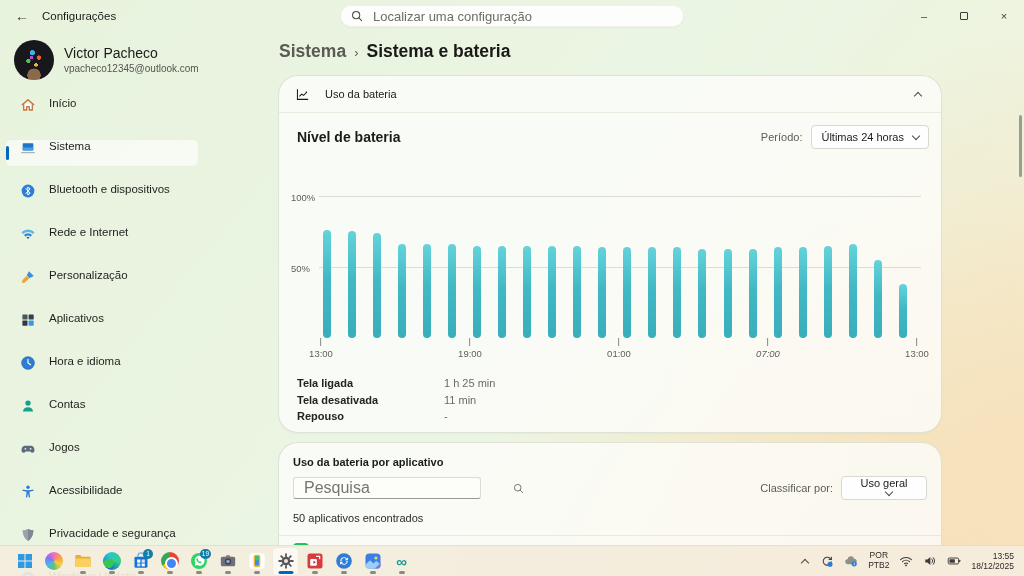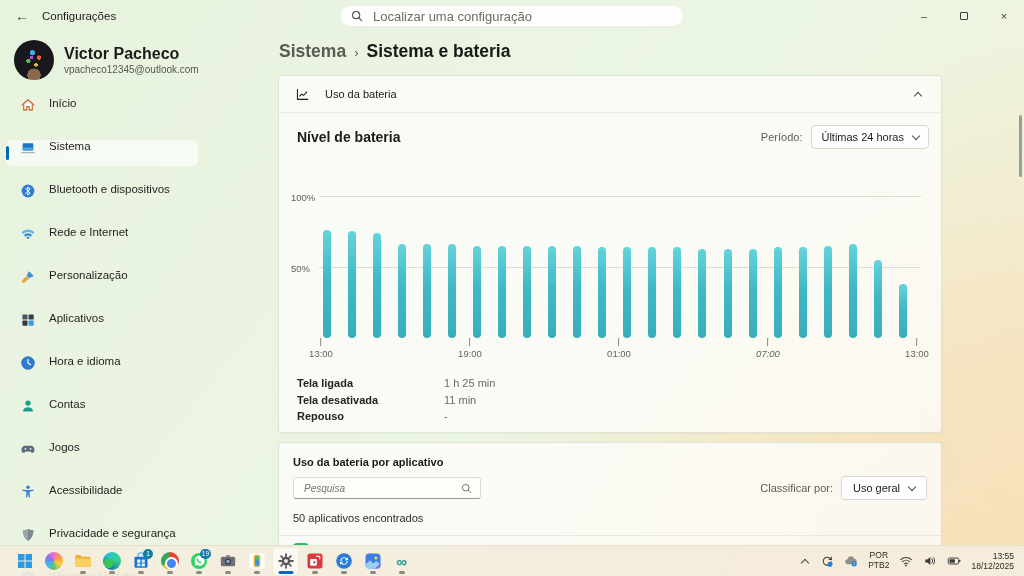--- a/index.html
+++ b/index.html
@@ -33,38 +33,38 @@
   .avatar{width:40px;height:40px;border-radius:50%;flex:none;
     background:
       radial-gradient(circle at 46% 32%, #3db0e8 0 7%, transparent 8%),
       radial-gradient(circle at 62% 44%, #e8643d 0 6%, transparent 7%),
       radial-gradient(circle at 36% 52%, #51c152 0 6%, transparent 7%),
       radial-gradient(circle at 55% 62%, #e8b63d 0 5%, transparent 6%),
       radial-gradient(circle at 44% 44%, #b04fd6 0 5%, transparent 6%),
       radial-gradient(circle at 50% 88%, #8a6a4a 0 16%, transparent 17%),
       #17171c;}
   .user-text{margin-left:10px;line-height:1.25;}
-  .user-name{font-size:16px;font-weight:700;color:#1b1b19;}
+  .user-name{font-size:14px;font-weight:400;color:#1b1b19;}
   .user-email{font-size:10px;color:#55554f;}
   .nav{margin-top:6px;}
   .nav-item{position:relative;height:26px;margin:17px 80px 1px 6px;border-radius:5px;
     display:flex;align-items:flex-start;padding-left:14px;cursor:default;}
   .nav-item.selected{background:rgba(255,255,255,0.6);box-shadow:0 0 1px rgba(0,0,0,0.06);}
   .accent-bar{position:absolute;left:0;top:6px;bottom:6px;width:3px;border-radius:2px;background:#0067c0;}
   .nav-icon{width:16px;height:16px;flex:none;display:flex;}
   .nav-icon svg{width:16px;height:16px;}
   .nav-label{font-size:11.5px;color:#1f1f1d;margin-left:13px;white-space:nowrap;}
   
   .main{position:absolute;left:278px;top:32px;right:0;bottom:31px;overflow:hidden;}
   .breadcrumb{display:flex;align-items:center;margin:9px 0 0 1px;font-size:17.5px;font-weight:600;}
   .bc-parent{color:#5b5b55;}
   .bc-sep{color:#5b5b55;font-size:13px;padding:1px 8px 0 8px;font-weight:400;}
   .bc-current{color:#191917;}
   .card{position:absolute;left:0;width:664px;background:rgba(253,253,250,0.82);
-    border:1px solid rgba(200,205,190,0.55);border-radius:4px;box-shadow:0 1px 2px rgba(0,0,0,0.03);}
+    border:1px solid rgba(200,205,190,0.55);border-radius:20px;box-shadow:0 1px 2px rgba(0,0,0,0.03);}
   .card1{top:43px;height:358px;}
   .card1-header{height:37px;display:flex;align-items:center;padding:0 16px;border-bottom:1px solid #ebebdf;}
   .card1-header .hdr-icon{width:15px;height:15px;display:flex;}
   .card1-header .hdr-icon svg{width:15px;height:15px;}
   .hdr-label{font-size:11px;color:#1b1b19;margin-left:15px;}
   .chev{width:6px;height:6px;border-right:1.3px solid #4a4a46;border-bottom:1.3px solid #4a4a46;display:inline-block;}
   .chev-up{transform:rotate(-135deg);margin-top:3px;}
   .chev-down{transform:rotate(45deg);margin-bottom:2px;}
   .hdr-chevron{margin-left:auto;margin-right:4px;}
   .level-row{position:absolute;top:49px;left:18px;right:12px;height:24px;display:flex;align-items:center;}
@@ -93,26 +93,26 @@
   .stats{position:absolute;left:18px;top:299px;right:18px;}
   .stat-row{display:flex;height:16.5px;align-items:center;}
   .stat-label{width:147px;font-size:11px;font-weight:700;color:#23231f;}
   .stat-value{font-size:11px;color:#6b6b64;}
   
   .card2{top:410px;height:140px;padding:0 14px;}
   .card2-title{font-size:11px;font-weight:700;color:#1b1b19;margin-top:13px;}
   .card2-row{display:flex;align-items:center;margin-top:8px;}
   .app-search{width:188px;height:22px;background:#fdfdfa;border:1px solid #dcdcd4;border-bottom-color:#9a9a90;
     border-radius:3px;display:flex;align-items:center;padding:0 8px;}
-  .app-search input{border:none;outline:none;background:transparent;flex:1;font-size:10px;color:#3c3c3a;
-    font-family:"Liberation Sans",sans-serif;font-style:italic;}
+  .app-search input{border:none;outline:none;background:transparent;flex:1;font-size:16px;color:#3c3c3a;
+    font-family:"Liberation Sans",sans-serif;}
   .app-search input::placeholder{color:#767670;}
   .sort-wrap{margin-left:auto;display:flex;align-items:center;}
   .sort-label{font-size:11px;color:#5d5d57;margin-right:8px;}
-  .sort-dd{min-width:86px;justify-content:center;}
+  .sort-dd{min-width:86px;justify-content:flex-start;flex-direction:column;}
   .count-text{font-size:11px;color:#2b2b27;margin-top:12px;}
   .app-divider{height:1px;background:#e8e8dc;margin:11px -14px 0 -14px;}
   .app-row{display:flex;align-items:center;padding-top:7px;}
   .app-icon{width:16px;height:16px;border-radius:4px;background:#22c15e;display:flex;
     align-items:center;justify-content:center;flex:none;}
   .app-more{font-size:12px;letter-spacing:1.5px;color:#3c3c3a;margin-left:14px;margin-right:4px;}
   
   .scrollbar{position:absolute;right:2px;top:115px;width:3px;height:62px;border-radius:2px;background:#93a095;}
   
   .taskbar{position:absolute;left:0;right:0;bottom:0;height:31px;background:rgba(244,237,221,0.92);

